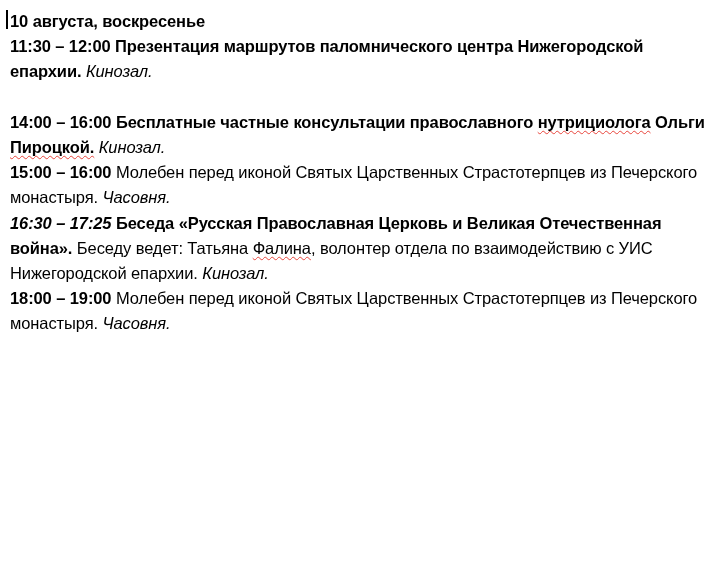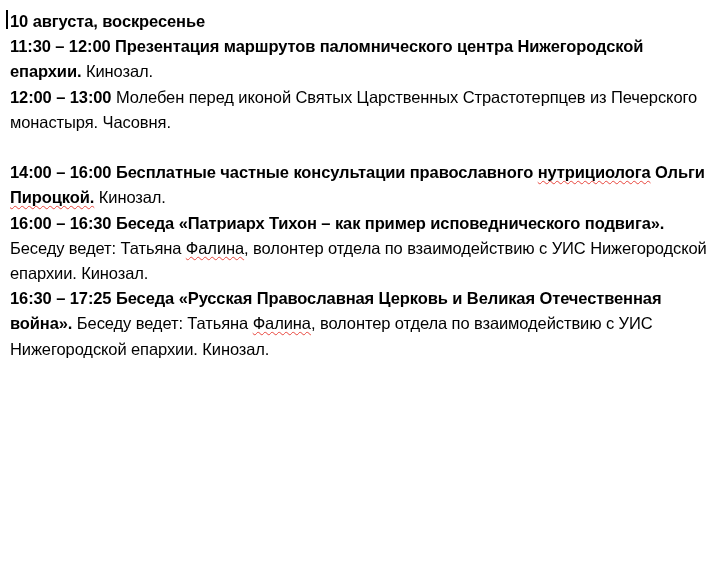--- a/index.html
+++ b/index.html
@@ -14,21 +14,21 @@
   .page {
     position: relative;
     width: 728px; height: 462px;
     padding: 9px 20px 0 10px;
     font-size: 16.5px;
     line-height: 25.2px;
     letter-spacing: -0.1px;
   }
   .doc p { margin: 0; }
   .b  { font-weight: 700; }
-  .i  { }
+  .i  { font-style: italic; }
   .sq {
     text-decoration-line: underline;
     text-decoration-style: wavy;
     text-decoration-color: var(--sq);
     text-decoration-thickness: 1px;
     text-underline-offset: 2px;
     text-decoration-skip-ink: none;
   }
   .caret {
     position: absolute;
@@ -38,19 +38,19 @@
   }
 </style>
 </head>
 <body>
 
 <div class="page">
   <div class="caret" style="display: block;"></div>
   <div class="doc">
       <p><span class="b">10 августа, воскресенье</span></p>
       <p><span class="b">11:30 – 12:00 Презентация маршрутов паломнического центра Нижегородской епархии.</span><span> </span><span class="i">Кинозал.</span></p>
-      <p><span class="b">12:00 – 13:00</span><span> Молебен перед иконой Святых Царственных Страстотерпцев из Печерского монастыря. </span><span class="i">Часовня.</span></p>
       <p>&nbsp;</p>
       <p><span class="b">14:00 – 16:00 Бесплатные частные консультации православного </span><span class="b sq">нутрициолога</span><span class="b"> Ольги </span><span class="b sq">Пироцкой.</span><span> </span><span class="i">Кинозал.</span></p>
-      <p><span class="b">16:00 – 16:30 Беседа «Патриарх Тихон – как пример исповеднического подвига».</span><span> Беседу ведет: Татьяна </span><span class="sq">Фалина</span><span>, волонтер отдела по взаимодействию с УИС Нижегородской епархии. </span><span class="i">Кинозал.</span></p>
+      <p><span class="b">15:00 – 16:00</span><span> Молебен перед иконой Святых Царственных Страстотерпцев из Печерского монастыря. </span><span class="i">Часовня.</span></p>
       <p><span class="b i">16:30 – 17:25</span><span class="b"> Беседа «Русская Православная Церковь и Великая Отечественная война».</span><span> Беседу ведет: Татьяна </span><span class="sq">Фалина</span><span>, волонтер отдела по взаимодействию с УИС Нижегородской епархии. </span><span class="i">Кинозал.</span></p>
+      <p><span class="b">18:00 – 19:00</span><span> Молебен перед иконой Святых Царственных Страстотерпцев из Печерского монастыря. </span><span class="i">Часовня.</span></p>
     </div>
 </div>
 
 </body></html>

